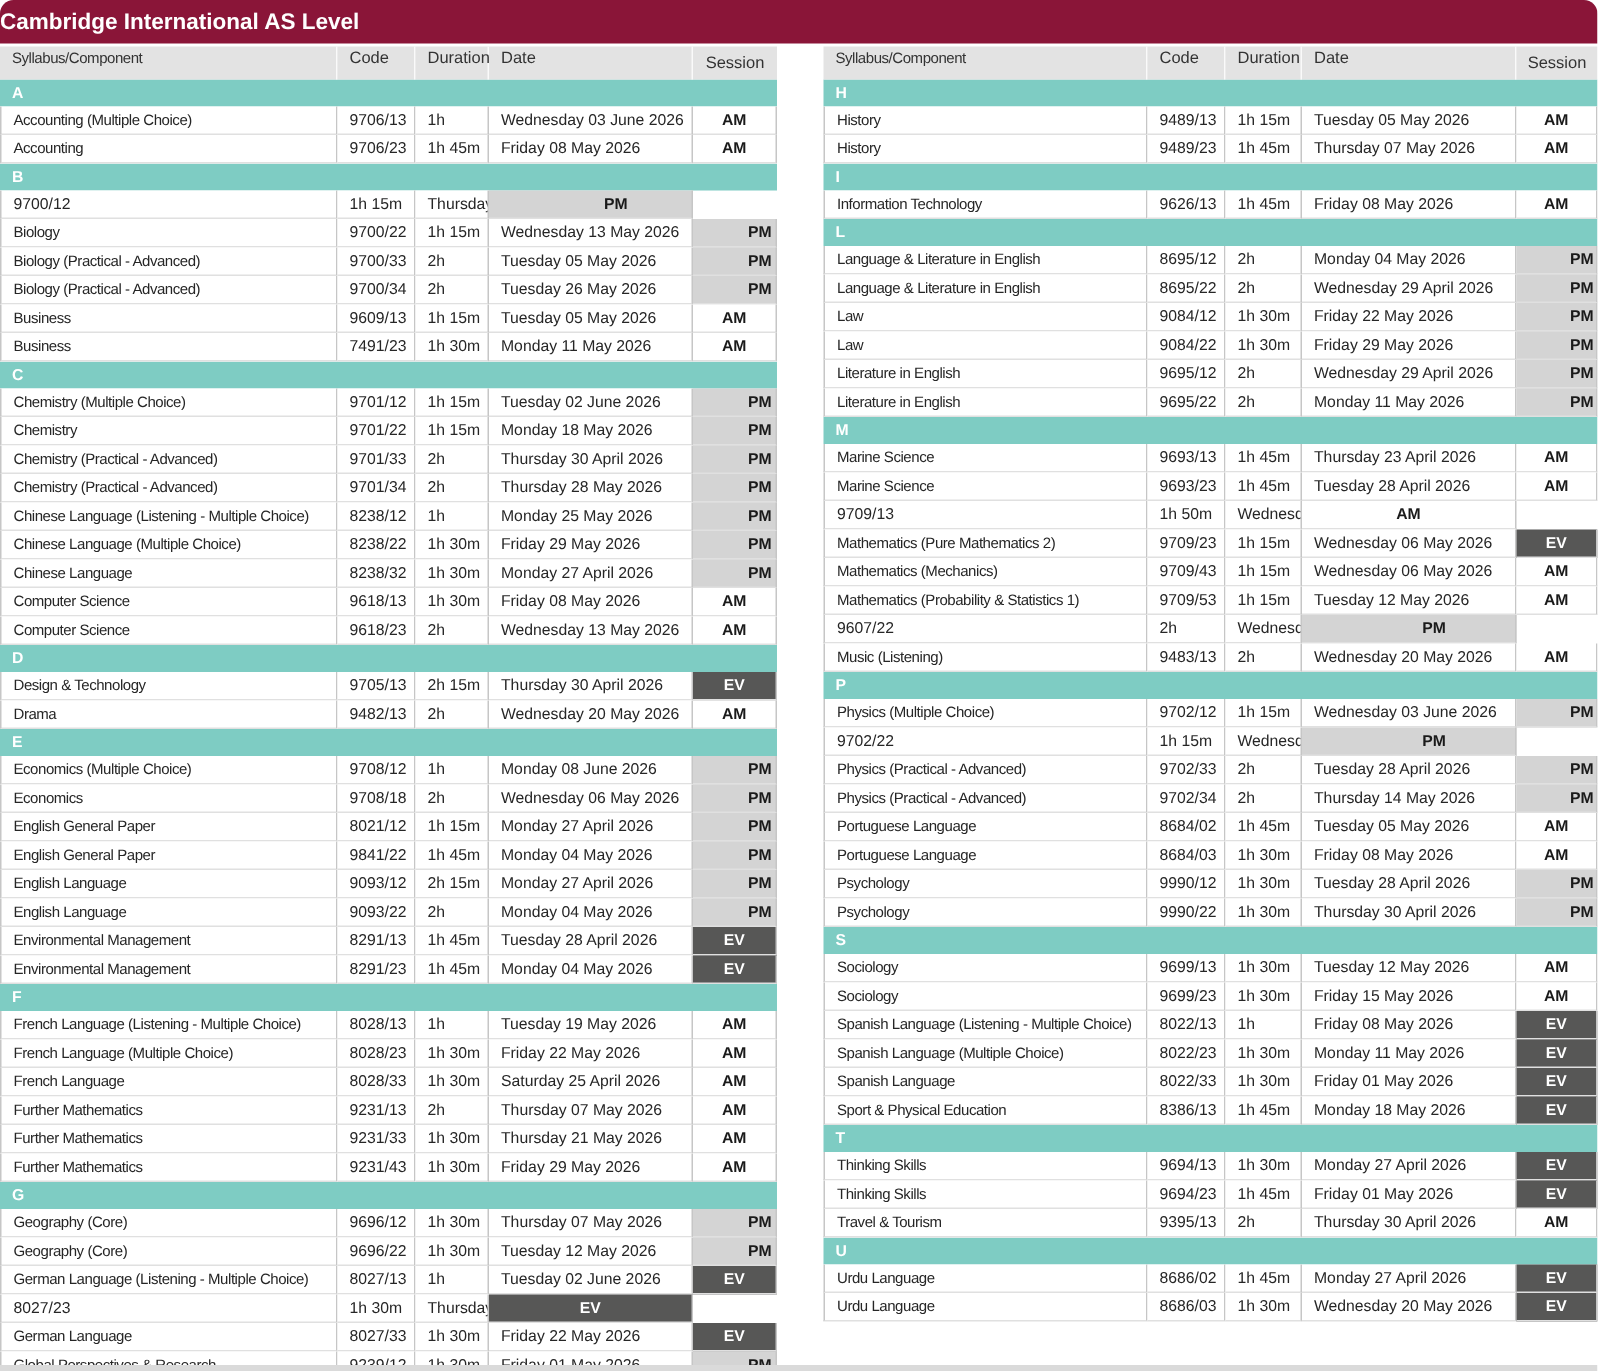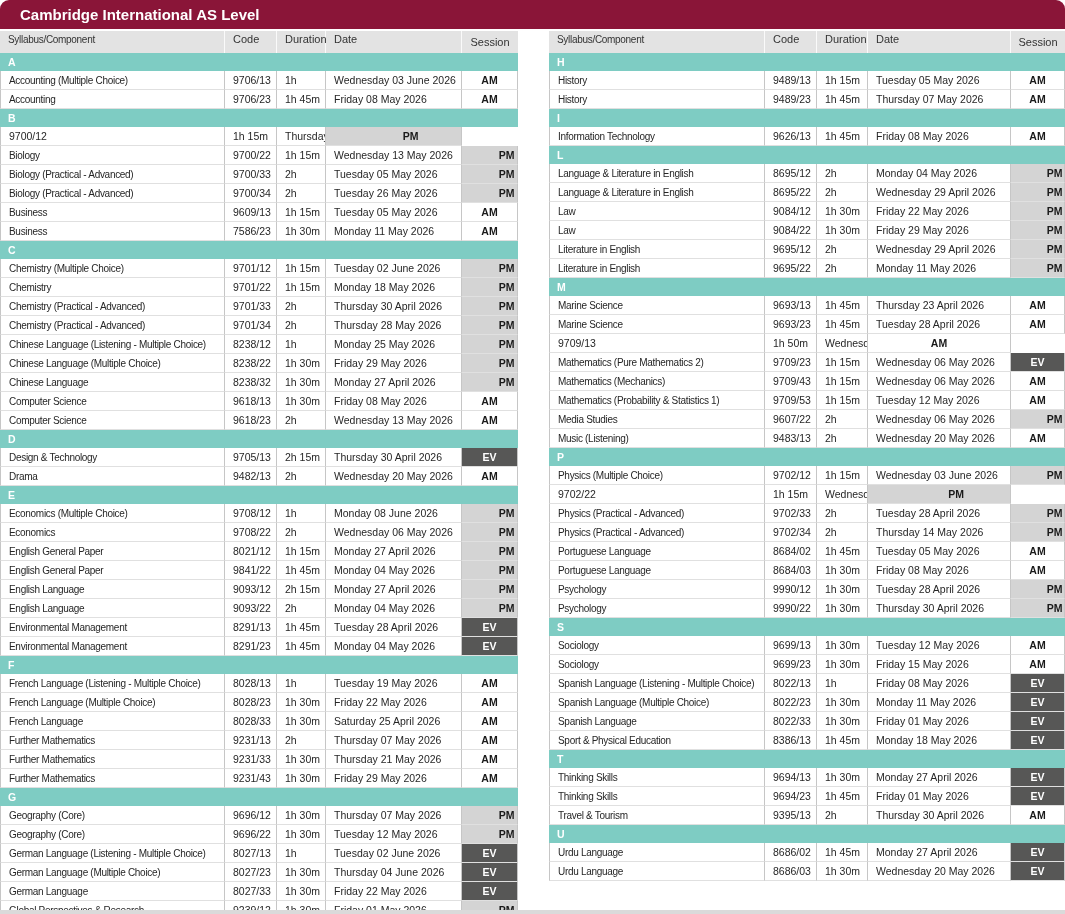--- a/index.html
+++ b/index.html
@@ -7,21 +7,21 @@
     width:1065px;height:914px;overflow:hidden;position:relative;
     background:#ffffff;
     font-family:"Liberation Sans", sans-serif;
     color:#262626;
   }
   .titlebar{
     position:absolute;top:0;left:0;width:1065px;height:29px;
     background:var(--claret,#8A1538);
     border-radius:9px 9px 0 0;
     color:#fff;font-weight:bold;font-size:15px;line-height:29px;
-    padding-left:20px;box-sizing:border-box;
+    padding-left:0;box-sizing:border-box;
   }
   .col{position:absolute;top:31px;}
   .col-left{left:0;width:518px;}
   .col-right{left:549px;width:516px;}
   .grid-row{display:grid;}
   .col-left .grid-row{grid-template-columns:225px 52px 49px 136px 56px;}
   .col-right .grid-row{grid-template-columns:216px 52px 51px 143px 54px;}
   .hcell{
     background:var(--header-bg,#E3E3E3);
     height:22px;box-sizing:border-box;
@@ -118,21 +118,21 @@
     </div>
     <div class="grid-row data-row">
       <div class="cell c-syllabus">Business</div>
       <div class="cell c-code">9609/13</div>
       <div class="cell c-duration">1h 15m</div>
       <div class="cell c-date">Tuesday 05 May 2026</div>
       <div class="cell c-session">AM</div>
     </div>
     <div class="grid-row data-row">
       <div class="cell c-syllabus">Business</div>
-      <div class="cell c-code">7586/23</div>
+      <div class="cell c-code">7491/23</div>
       <div class="cell c-duration">1h 30m</div>
       <div class="cell c-date">Monday 11 May 2026</div>
       <div class="cell c-session">AM</div>
     </div>
     <div class="section-bar">C</div>
     <div class="grid-row data-row">
       <div class="cell c-syllabus">Chemistry (Multiple Choice)</div>
       <div class="cell c-code">9701/12</div>
       <div class="cell c-duration">1h 15m</div>
       <div class="cell c-date">Tuesday 02 June 2026</div>
@@ -212,21 +212,21 @@
     <div class="section-bar">E</div>
     <div class="grid-row data-row">
       <div class="cell c-syllabus">Economics (Multiple Choice)</div>
       <div class="cell c-code">9708/12</div>
       <div class="cell c-duration">1h</div>
       <div class="cell c-date">Monday 08 June 2026</div>
       <div class="cell c-session pm">PM</div>
     </div>
     <div class="grid-row data-row">
       <div class="cell c-syllabus">Economics</div>
-      <div class="cell c-code">9708/22</div>
+      <div class="cell c-code">9708/18</div>
       <div class="cell c-duration">2h</div>
       <div class="cell c-date">Wednesday 06 May 2026</div>
       <div class="cell c-session pm">PM</div>
     </div>
     <div class="grid-row data-row">
       <div class="cell c-syllabus">English General Paper</div>
       <div class="cell c-code">8021/12</div>
       <div class="cell c-duration">1h 15m</div>
       <div class="cell c-date">Monday 27 April 2026</div>
       <div class="cell c-session pm">PM</div>
@@ -325,21 +325,20 @@
       <div class="cell c-session pm">PM</div>
     </div>
     <div class="grid-row data-row">
       <div class="cell c-syllabus">German Language (Listening - Multiple Choice)</div>
       <div class="cell c-code">8027/13</div>
       <div class="cell c-duration">1h</div>
       <div class="cell c-date">Tuesday 02 June 2026</div>
       <div class="cell c-session ev">EV</div>
     </div>
     <div class="grid-row data-row">
-      <div class="cell c-syllabus">German Language (Multiple Choice)</div>
       <div class="cell c-code">8027/23</div>
       <div class="cell c-duration">1h 30m</div>
       <div class="cell c-date">Thursday 04 June 2026</div>
       <div class="cell c-session ev">EV</div>
     </div>
     <div class="grid-row data-row">
       <div class="cell c-syllabus">German Language</div>
       <div class="cell c-code">8027/33</div>
       <div class="cell c-duration">1h 30m</div>
       <div class="cell c-date">Friday 22 May 2026</div>
@@ -463,21 +462,20 @@
       <div class="cell c-session">AM</div>
     </div>
     <div class="grid-row data-row">
       <div class="cell c-syllabus">Mathematics (Probability &amp; Statistics 1)</div>
       <div class="cell c-code">9709/53</div>
       <div class="cell c-duration">1h 15m</div>
       <div class="cell c-date">Tuesday 12 May 2026</div>
       <div class="cell c-session">AM</div>
     </div>
     <div class="grid-row data-row">
-      <div class="cell c-syllabus">Media Studies</div>
       <div class="cell c-code">9607/22</div>
       <div class="cell c-duration">2h</div>
       <div class="cell c-date">Wednesday 06 May 2026</div>
       <div class="cell c-session pm">PM</div>
     </div>
     <div class="grid-row data-row">
       <div class="cell c-syllabus">Music (Listening)</div>
       <div class="cell c-code">9483/13</div>
       <div class="cell c-duration">2h</div>
       <div class="cell c-date">Wednesday 20 May 2026</div>

